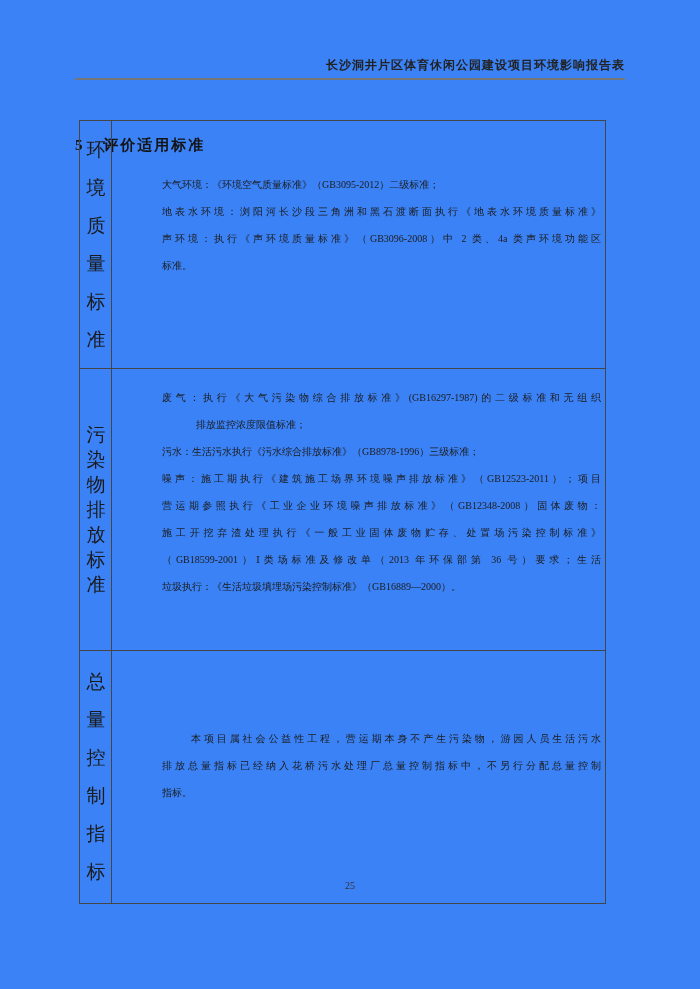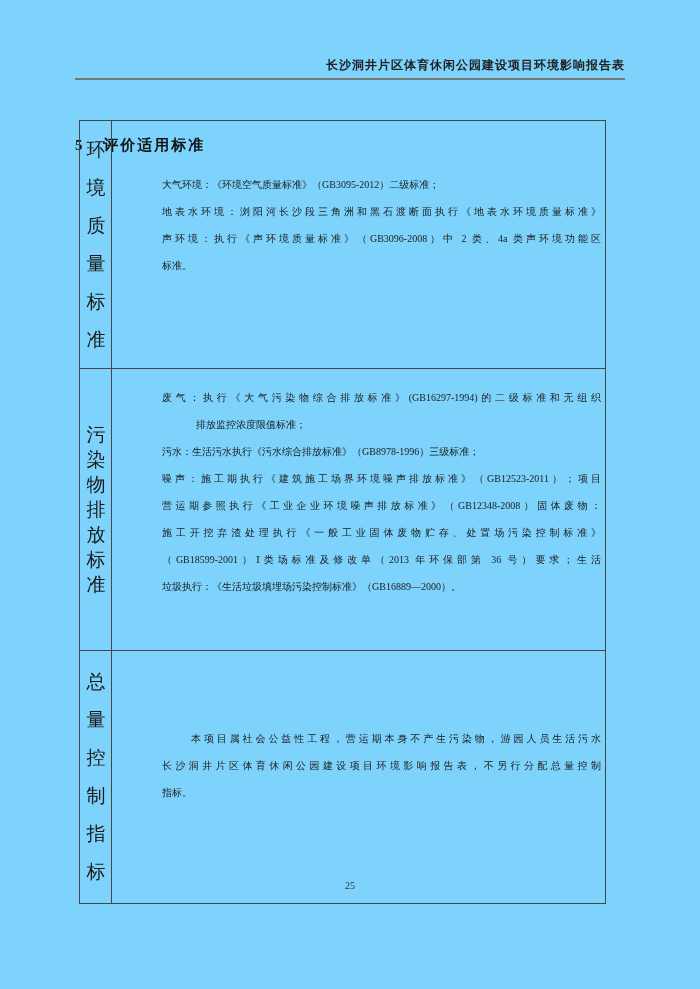--- a/index.html
+++ b/index.html
@@ -2,21 +2,21 @@
 <html><head>
 <meta charset="utf-8">
 <style>
   * { margin: 0; padding: 0; box-sizing: border-box; }
   html, body { background: #e8e8e8; }
   .page {
     position: relative;
     width: 700px;
     height: 989px;
     margin: 0 auto;
-    background: #7dd3fc;
+    background: #3b82f6;
     font-family: "Liberation Serif", "DejaVu Serif", serif;
     color: #1f1f1f;
     overflow: hidden;
   }
   
   .doc-header {
     position: absolute;
     top: 57px;
     left: 75px;
     width: 550px;
@@ -126,38 +126,38 @@
         <div class="line j">声环境：执行《声环境质量标准》（GB3096-2008）中 2 类、4a 类声环境功能区</div>
         <div class="line">标准。</div>
       </div>
     </div>
 
     <div class="t-row row-2">
       <div class="label-cell">
         <div class="vlabel lh-b">污染物排放标准</div>
       </div>
       <div class="content-cell">
-        <div class="line j">废气：执行《大气污染物综合排放标准》(GB16297-1994)的二级标准和无组织</div>
+        <div class="line j">废气：执行《大气污染物综合排放标准》(GB16297-1987)的二级标准和无组织</div>
         <div class="line ind-b">排放监控浓度限值标准；</div>
         <div class="line">污水：生活污水执行《污水综合排放标准》（GB8978-1996）三级标准；</div>
         <div class="line j">噪声：施工期执行《建筑施工场界环境噪声排放标准》（GB12523-2011）；项目</div>
         <div class="line j">营运期参照执行《工业企业环境噪声排放标准》（GB12348-2008）固体废物：</div>
         <div class="line j">施工开挖弃渣处理执行《一般工业固体废物贮存、处置场污染控制标准》</div>
         <div class="line j">（GB18599-2001）Ⅰ类场标准及修改单（2013 年环保部第 36 号）要求；生活</div>
         <div class="line">垃圾执行：《生活垃圾填埋场污染控制标准》（GB16889—2000）。</div>
       </div>
     </div>
 
     <div class="t-row row-3">
       <div class="label-cell">
         <div class="vlabel lh-a">总量控制指标</div>
       </div>
       <div class="content-cell">
         <div class="line j ind-c">本项目属社会公益性工程，营运期本身不产生污染物，游园人员生活污水</div>
-        <div class="line j">长沙洞井片区体育休闲公园建设项目环境影响报告表，不另行分配总量控制</div>
+        <div class="line j">排放总量指标已经纳入花桥污水处理厂总量控制指标中，不另行分配总量控制</div>
         <div class="line">指标。</div>
       </div>
     </div>
 
   </div>
 
   <div class="page-number">25</div>
 
 </div>
 

